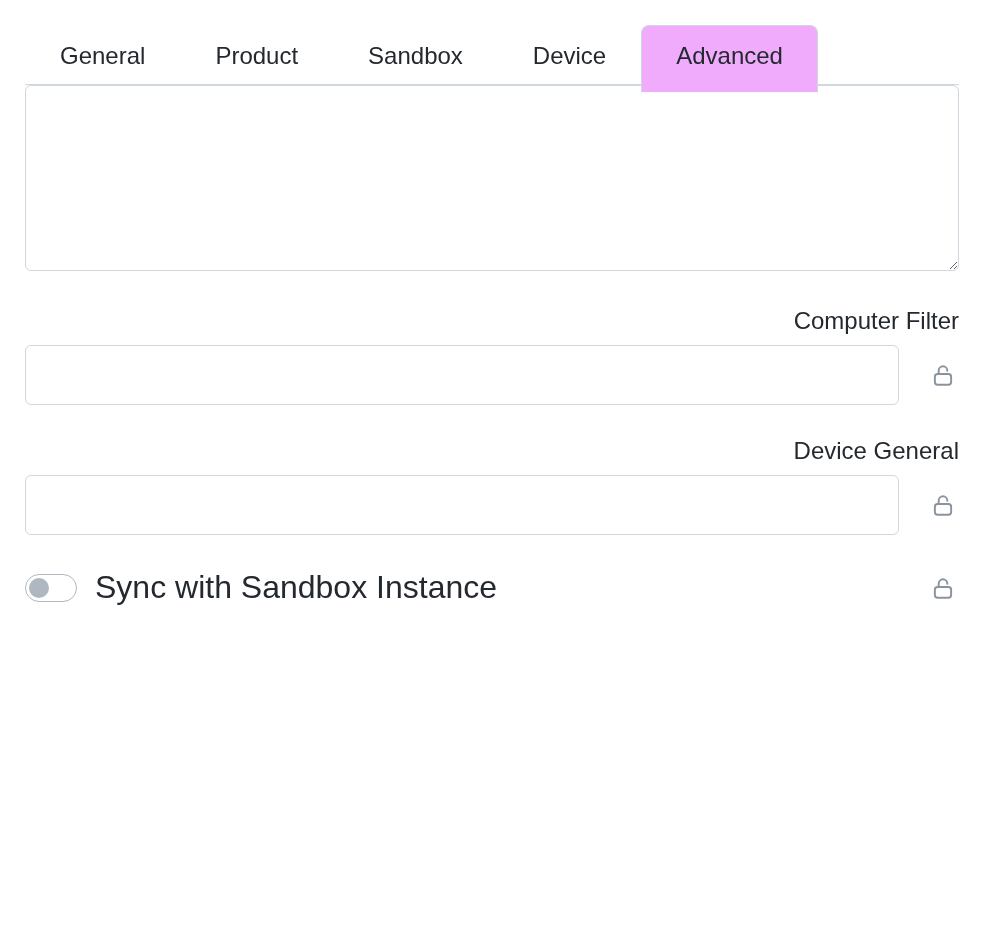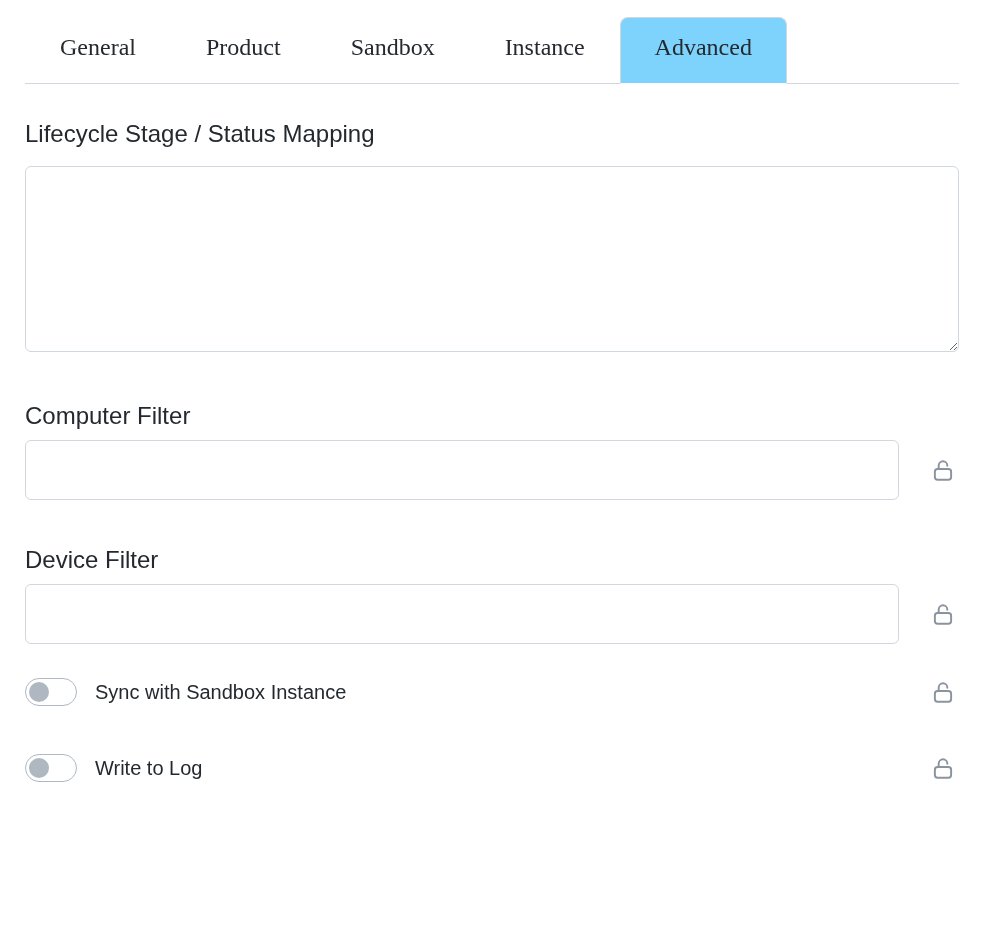--- a/index.html
+++ b/index.html
@@ -21,39 +21,38 @@
     gap: 0;
     border-bottom: 1px solid #d0d7de;
     margin-top: 16px;
   }
   .tab {
     padding: 16px 34px 22px 34px;
     font-size: 24px;
     color: #24292f;
     cursor: pointer;
     position: relative;
-    top: 1px;
+    top: 9px;
     border: 1px solid transparent;
     border-bottom: none;
     border-radius: 8px 8px 0 0;
     background: transparent;
-    font-family: Liberation Serif, serif;
   }
   .tab.active {
     border-color: #d0d7de;
-    background: #7dd3fc;
+    background: #f0abfc;
     border-bottom: 1px solid #fff;
   }
 
   .section-label {
     font-size: 24px;
     margin: 36px 0 18px 0;
     color: #24292f;
   }
-  .section-label.compact { margin-top: 46px; margin-bottom: 10px; }
+  .section-label.compact { margin-top: 32px; margin-bottom: 10px; text-align: right; }
 
   textarea.big {
     width: 100%;
     height: 186px;
     resize: both;
     border: 1px solid #d0d7de;
     border-radius: 6px;
     font-size: 16px;
     padding: 10px 12px;
     font-family: inherit;
@@ -107,21 +106,21 @@
     top: 3px;
     left: 3px;
     width: 20px;
     height: 20px;
     border-radius: 50%;
     background: #afb8c1;
     transition: left .15s;
   }
 
   .toggle-label {
-    font-size: 20px;
+    font-size: 32px;
     color: #24292f;
     flex: 0 0 auto;
   }
   .spacer { flex: 1; }
 
 </style>
 </head>
 <body>
 
 <svg width="0" height="0" style="position:absolute">
@@ -132,41 +131,40 @@
     </symbol>
   </defs>
 </svg>
 
 <div class="page">
 
   <div class="tabs">
     <div class="tab">General</div>
     <div class="tab">Product</div>
     <div class="tab">Sandbox</div>
-    <div class="tab">Instance</div>
+    <div class="tab">Device</div>
     <div class="tab active">Advanced</div>
   </div>
 
   
-  <div class="section-label">Lifecycle Stage / Status Mapping</div>
   <textarea class="big" style=""></textarea>
 
   
   <div class="section-label compact">Computer Filter</div>
   <div class="field-row">
     <input type="text" value="" style="">
     <span class="lock-slot">
       <svg width="26" height="26">
           <use href="#icon-lock-open"></use>
         </svg>
     </span>
   </div>
 
   
-  <div class="section-label compact">Device Filter</div>
+  <div class="section-label compact">Device General</div>
   <div class="field-row">
     <input type="text" value="" style="">
     <span class="lock-slot">
       <svg width="26" height="26">
           <use href="#icon-lock-open"></use>
         </svg>
     </span>
   </div>
 
   
@@ -179,28 +177,16 @@
       <div class="toggle-label">Sync with Sandbox Instance</div>
       <div class="spacer"></div>
       <span class="lock-slot">
         <svg width="26" height="26">
             <use href="#icon-lock-open"></use>
           </svg>
       </span>
     </div>
 
 
-    <div class="toggle-row">
-      <div class="toggle">
-          <div class="knob"></div>
-        </div>
-      <div class="toggle-label">Write to Log</div>
-      <div class="spacer"></div>
-      <span class="lock-slot">
-        <svg width="26" height="26">
-            <use href="#icon-lock-open"></use>
-          </svg>
-      </span>
-    </div>
 
   </div>
 
 </div>
 
 </body></html>

